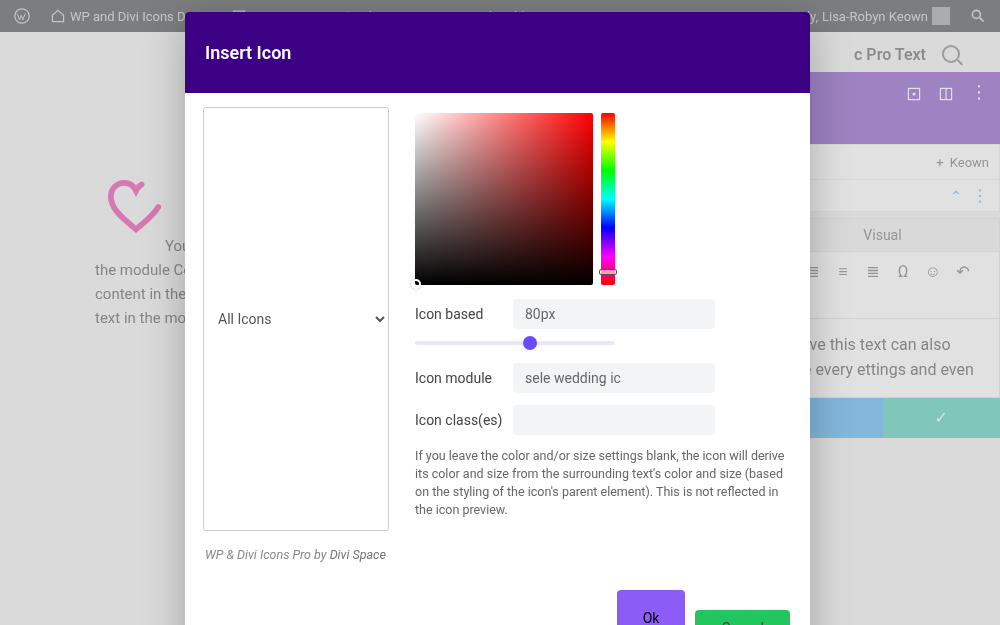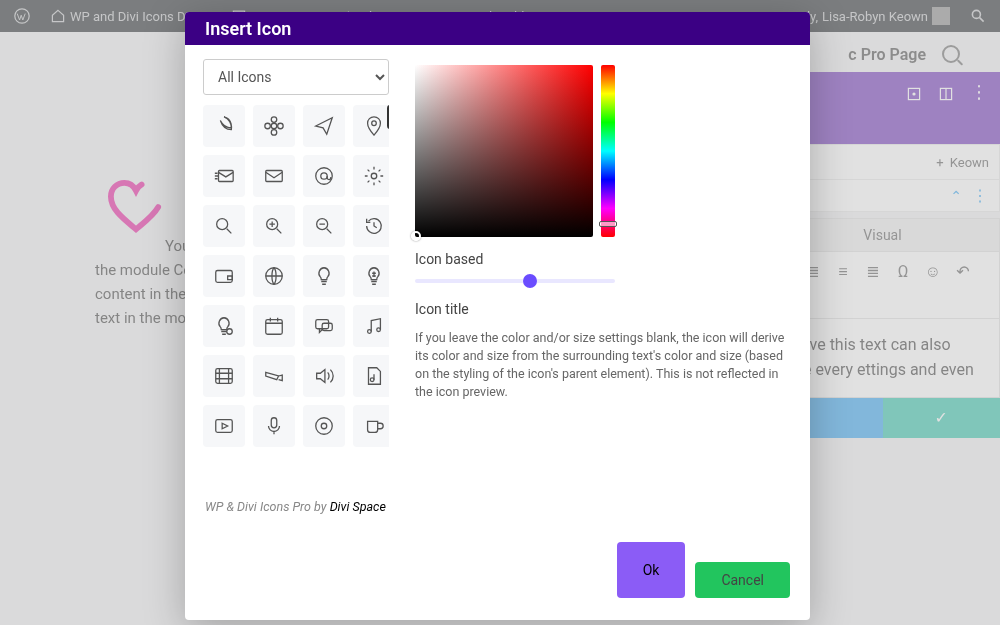--- a/index.html
+++ b/index.html
@@ -40,25 +40,25 @@
 .builder-editor-icons span { width:22px; text-align:center; cursor:pointer; }
 .builder-content { background:#fff; border:1px solid #ddd; border-top:none; padding:14px 12px; font-size:16px; line-height:1.55; color:#333; }
 .builder-actions { display:flex; }
 .builder-actions .btn { flex:1; height:40px; display:flex; align-items:center; justify-content:center; color:#fff; cursor:pointer; }
 .builder-actions .btn.blue { background:#2ea3f2; }
 .builder-actions .btn.green { background:#29c4a9; }
 
 
 .overlay { position:absolute; inset:0; background:rgba(200,200,200,0.55); z-index:50; }
 .modal { position:absolute; top:12px; left:185px; width:625px; background:#fff; border-radius:4px; box-shadow:0 10px 40px rgba(0,0,0,0.25); z-index:60; overflow:hidden; }
-.modal-header { background:#3b0084; color:#fff; padding:6px 20px; font-size:18px; font-weight:600; }
+.modal-header { background:#3b0084; color:#fff; padding:30px 20px; font-size:18px; font-weight:600; }
 .modal-body { display:flex; height:448px; }
 
 
-.icon-col { width:212px; padding:14px 8px 0 18px; display:flex; flex-direction:column; }
+.icon-col { width:212px; padding:14px 8px 0 18px; display:flex; }
 .icon-col select, .icon-col input[type=text] { width:100%; padding:8px 10px; font-size:14px; border:1px solid #ccc; border-radius:3px; color:#555; background:#fff; }
 .icon-col select { margin-bottom:10px; }
 .icon-col input[type=text] { margin-bottom:12px; border:none; background:#fff; color:#888; }
 .icon-scroll { flex:1; overflow:hidden; position:relative; }
 .icon-grid { display:grid; grid-template-columns:repeat(4, 42px); gap:8px; }
 .icon-cell { width:42px; height:42px; background:#f6f7f9; border-radius:4px; display:flex; align-items:center; justify-content:center; cursor:pointer; color:#555; }
 .icon-cell svg { width:22px; height:22px; stroke:#555; stroke-width:1.4; fill:none; }
 .scrollbar-track { position:absolute; top:0; right:-4px; width:6px; height:100%; }
 .scrollbar-thumb { position:absolute; top:0; right:0; width:6px; height:24px; background:#333; border-radius:3px; }
 
@@ -70,21 +70,21 @@
 .colorpicker { display:flex; gap:8px; margin:6px 0 14px 0; }
 .sat-area { width:178px; height:172px; position:relative; background:linear-gradient(to top, #000, rgba(0,0,0,0)), linear-gradient(to right, #fff, #ff0000); border-radius:2px; }
 .sat-handle { position:absolute; bottom:-4px; left:-4px; width:10px; height:10px; border:2px solid #fff; border-radius:50%; box-shadow:0 0 2px rgba(0,0,0,0.5); }
 .hue-bar { width:14px; height:172px; border-radius:2px; background:linear-gradient(to bottom,#ff0000,#ffff00,#00ff00,#00ffff,#0000ff,#ff00ff,#ff0000); position:relative; }
 .hue-handle { position:absolute; left:-2px; top:156px; width:18px; height:6px; border:1px solid #555; background:rgba(255,255,255,0.6); border-radius:2px; }
 .slider-track { width:200px; height:4px; background:#e9e7ff; border-radius:2px; position:relative; margin:8px 0 18px 0; }
 .slider-thumb { position:absolute; top:-5px; left:108px; width:14px; height:14px; background:#6a4cff; border-radius:50%; }
 .helptext { font-size:12.5px; color:#666; line-height:1.45; margin-top:2px; }
 
 .modal-footer-note { padding:6px 20px 0 20px; font-size:12.5px; font-style:italic; color:#888; }
-.modal-footer-note a { color:#000000; font-style:italic; text-decoration:none; }
+.modal-footer-note a { color:#737373; font-style:italic; text-decoration:none; }
 .modal-actions { display:flex; justify-content:flex-end; gap:10px; padding:28px 20px 22px 20px; }
 .modal-actions .btn { padding:10px 26px; border-radius:4px; font-size:14px; cursor:pointer; border:none; }
 .modal-actions .ok { background:#8b5cf6; color:#000000; }
 .modal-actions .cancel { background:#22c55e; color:#444;margin-top:20px; }
 
 
 .preview-heart { position:absolute; top:252px; left:707px; z-index:55; }
 </style>
 </head>
 <body>
@@ -133,21 +133,21 @@
       <svg viewBox="0 0 20 20">
           <circle cx="8" cy="8" r="5" fill="none" stroke="#c3c4c7" stroke-width="2"></circle>
           <path d="M12 12l5 5" stroke="#c3c4c7" stroke-width="2"></path>
         </svg>
     </div>
   </div>
 </div>
 
 <div class="page-bg">
   <div class="page-header">
-    <span>c Pro Page</span>
+    <span>c Pro Text</span>
     <span class="searchcircle"></span>
   </div>
   <div class="page-body">
     <svg class="bg-heart" width="62" height="56" viewBox="0 0 64 58">
       <path d="M32 52 C20 42 6 32 6 18 C6 10 12 4 20 4 C26 4 30 8 32 12 C34 8 38 4 44 4 C52 4 58 10 58 18 C58 32 44 42 32 52 Z" fill="none" stroke="#e8159b" stroke-width="6" stroke-linecap="round" stroke-dasharray="90 40"></path>
     </svg>
     <div class="bg-text">
       <span style="margin-left:70px">Your</span><br>
       <span>the module Cont</span><br>
       <span>content in the m</span><br>
@@ -394,26 +394,32 @@
       <div class="colorpicker">
         <div class="sat-area">
           <div class="sat-handle"></div>
         </div>
         <div class="hue-bar">
           <div class="hue-handle"></div>
         </div>
       </div>
       <div class="setting-row">
         <span class="lbl">Icon based</span>
+        <input class="val" value="80px" style="">
       </div>
       <div class="slider-track">
         <div class="slider-thumb"></div>
       </div>
       <div class="setting-row">
-        <span class="lbl">Icon title</span>
+        <span class="lbl">Icon module</span>
+        <input class="val" value="sele wedding ic" style="">
+      </div>
+      <div class="setting-row">
+        <span class="lbl">Icon class(es)</span>
+        <input class="val" value="" style="">
       </div>
       <div class="helptext">If you leave the color and/or size settings blank, the icon will derive its color and size from the surrounding text's color and size (based on the styling of the icon's parent element). This is not reflected in the icon preview.</div>
     </div>
   </div>
   <div class="modal-footer-note">
     <span>WP &amp; Divi Icons Pro by </span><a href="#">Divi Space</a>
   </div>
   <div class="modal-actions">
     <button class="btn ok">Ok</button>
     <button class="btn cancel">Cancel</button>

